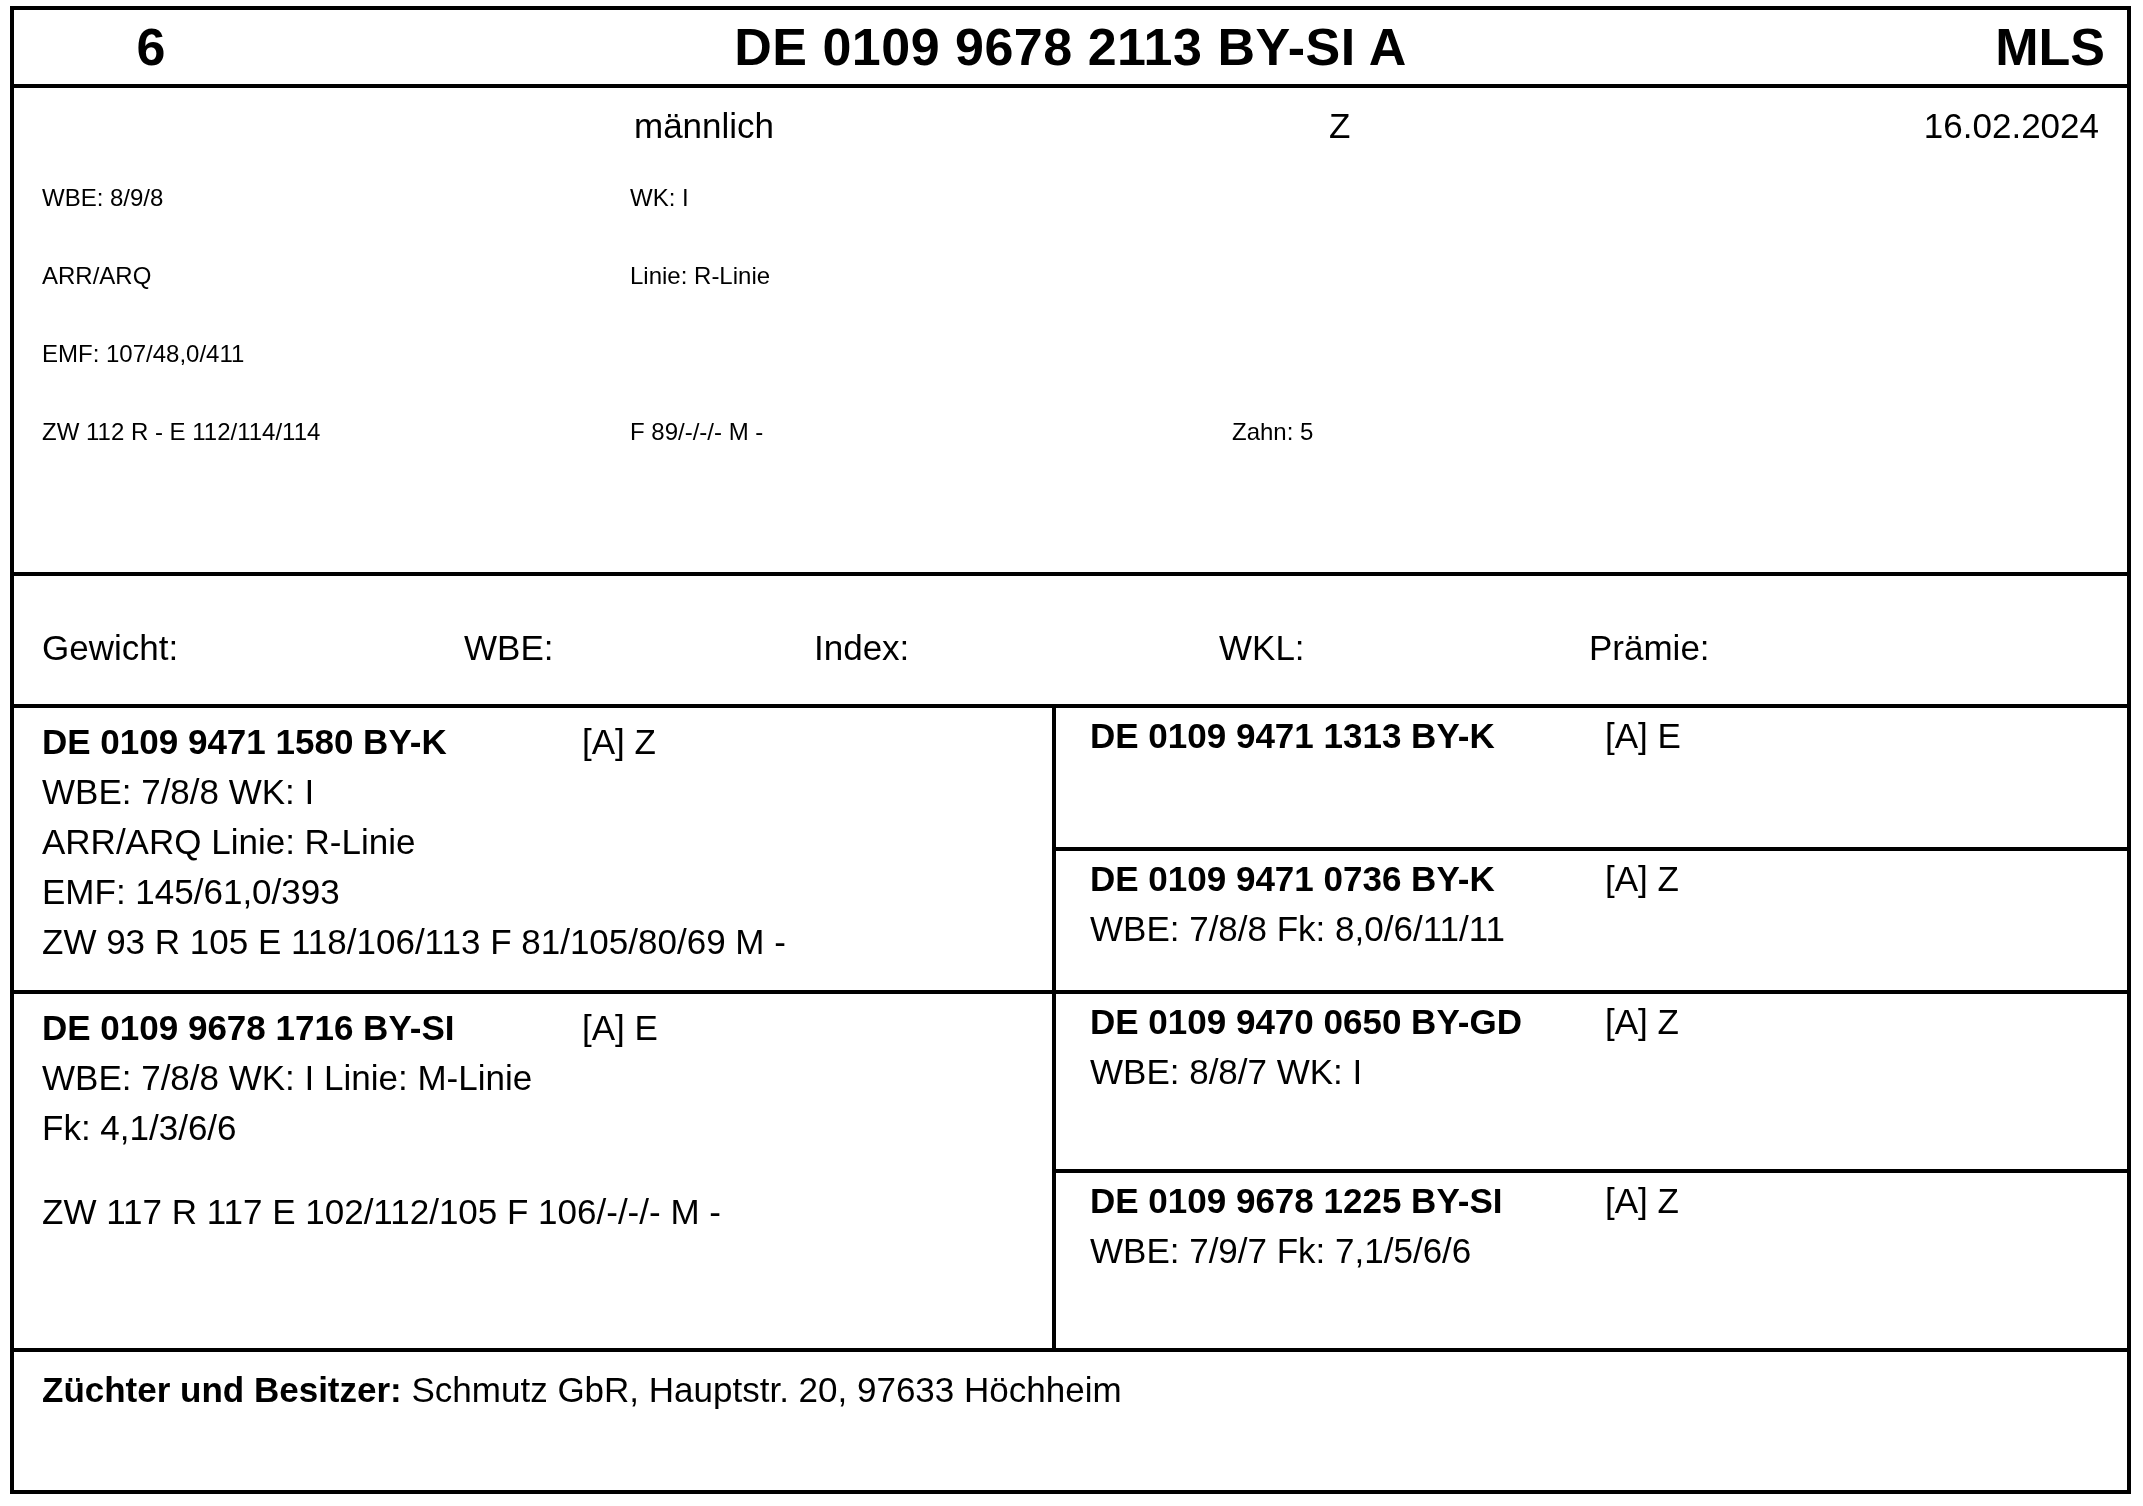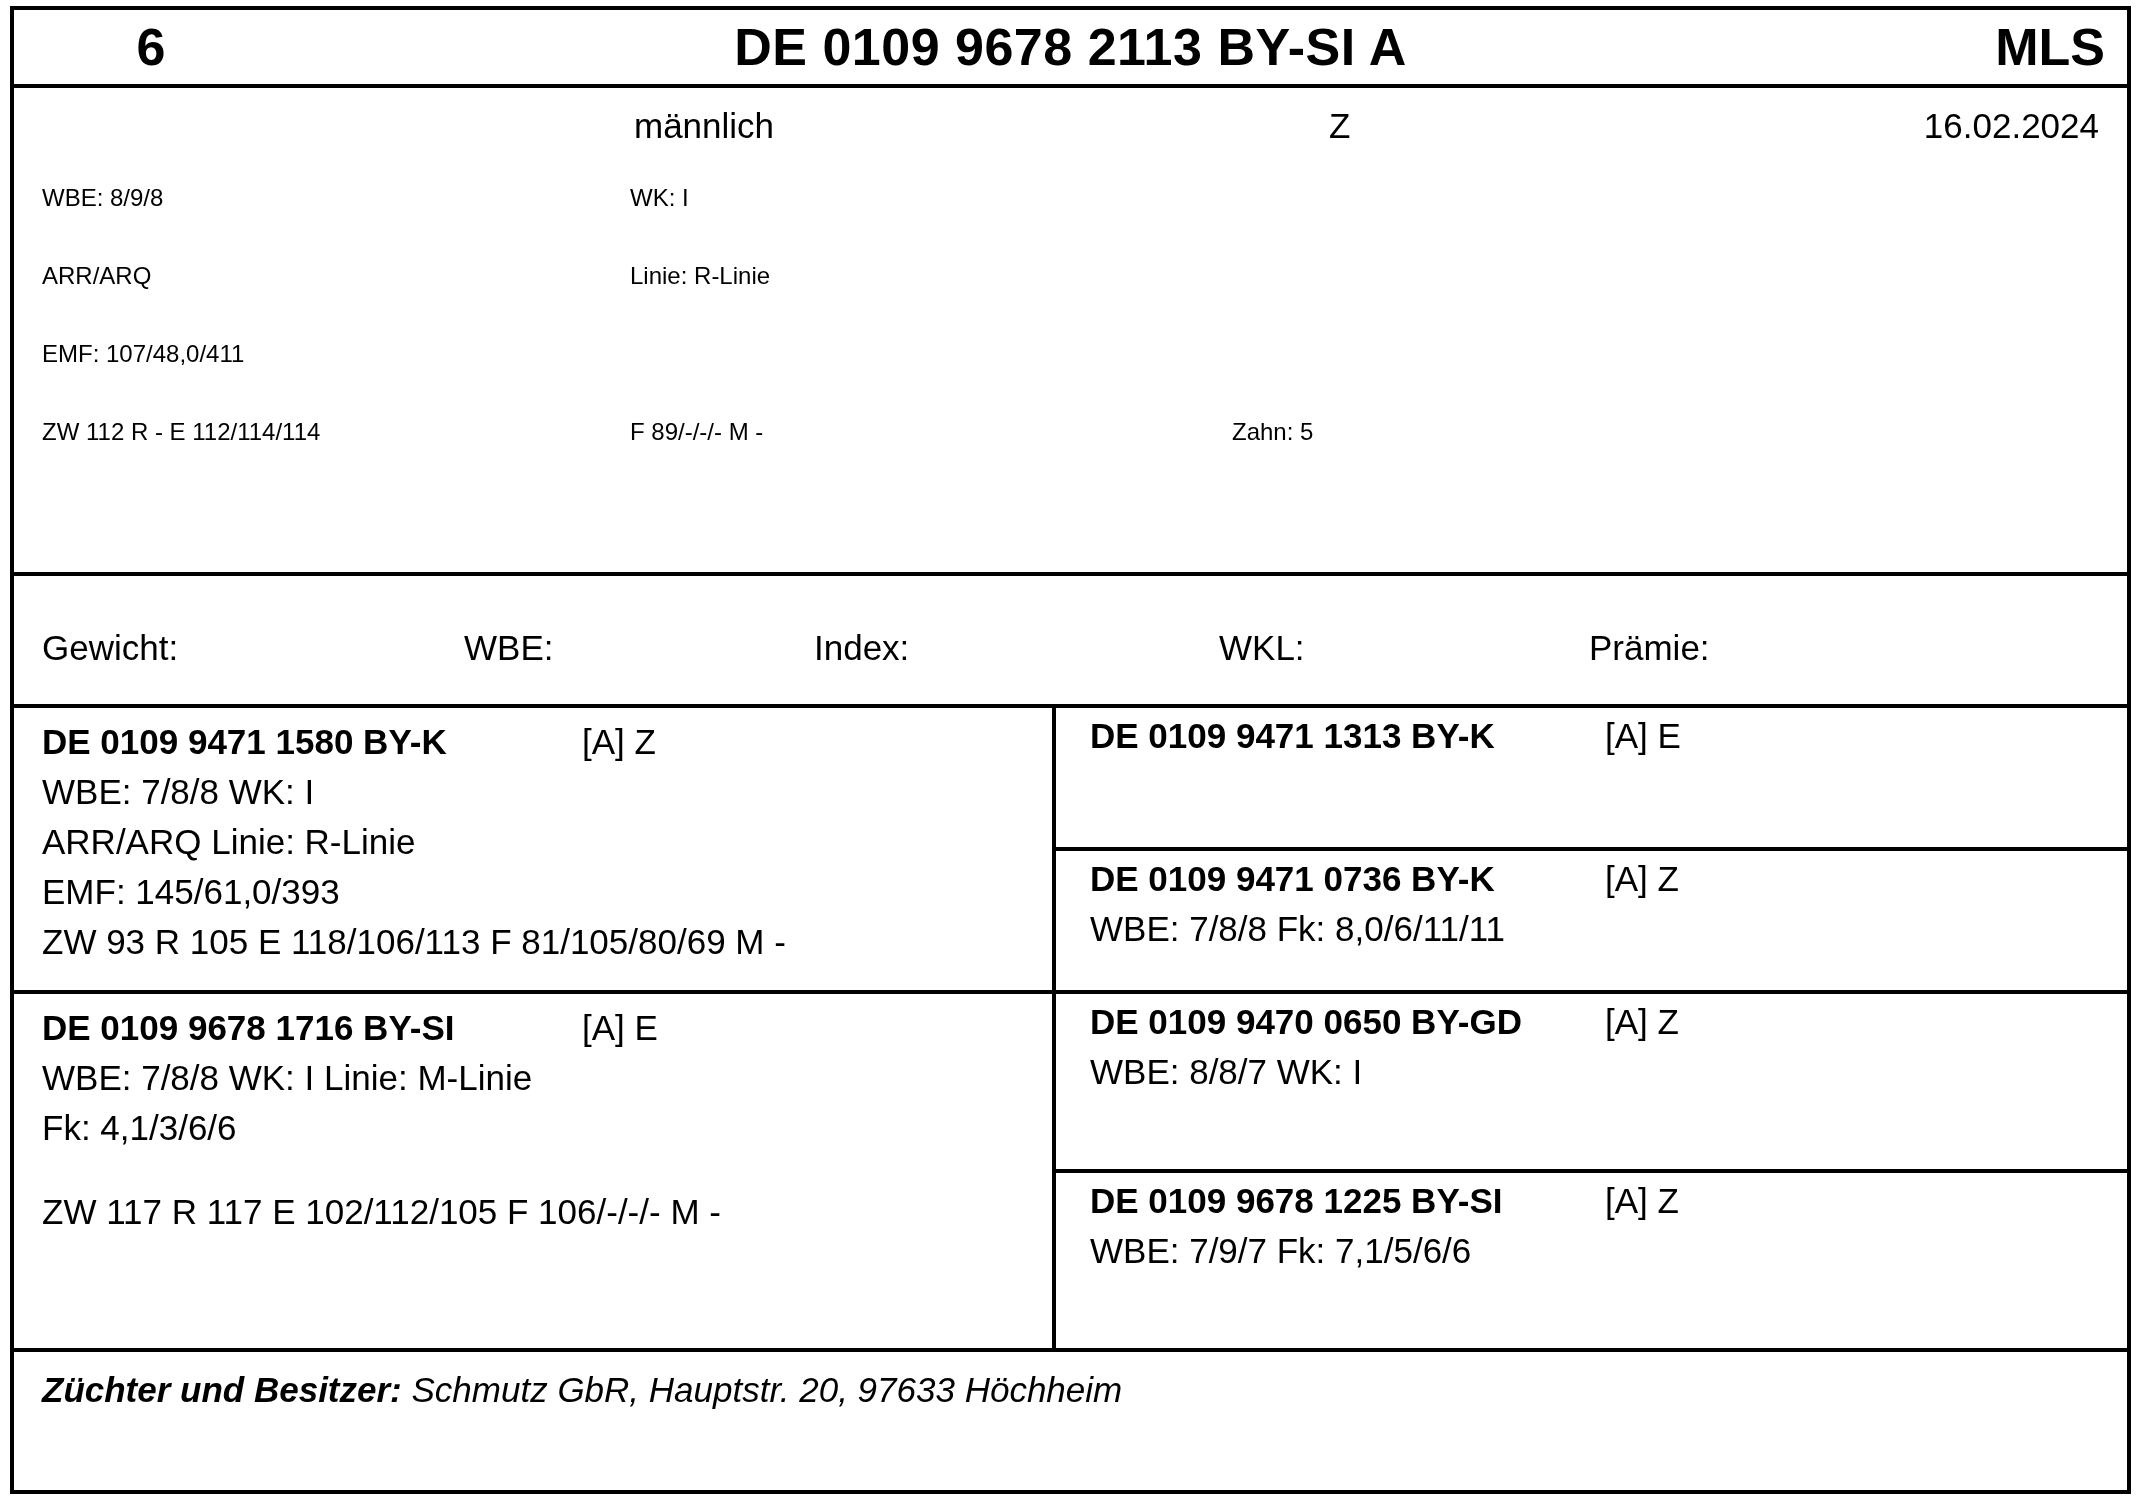--- a/index.html
+++ b/index.html
@@ -151,21 +151,20 @@
     white-space: nowrap;
   }
   .spacer { height: 34px; }
 
   
   .footer {
     flex: 1;
     padding: 18px 28px 4px 28px;
     box-sizing: border-box;
     font-size: 35px;
-    font-style: italic;
   }
   .footer b { font-weight: bold; }
 </style>
 </head>
 <body>
 
 <div class="page">
   <div class="card">
 
     <div class="header">

